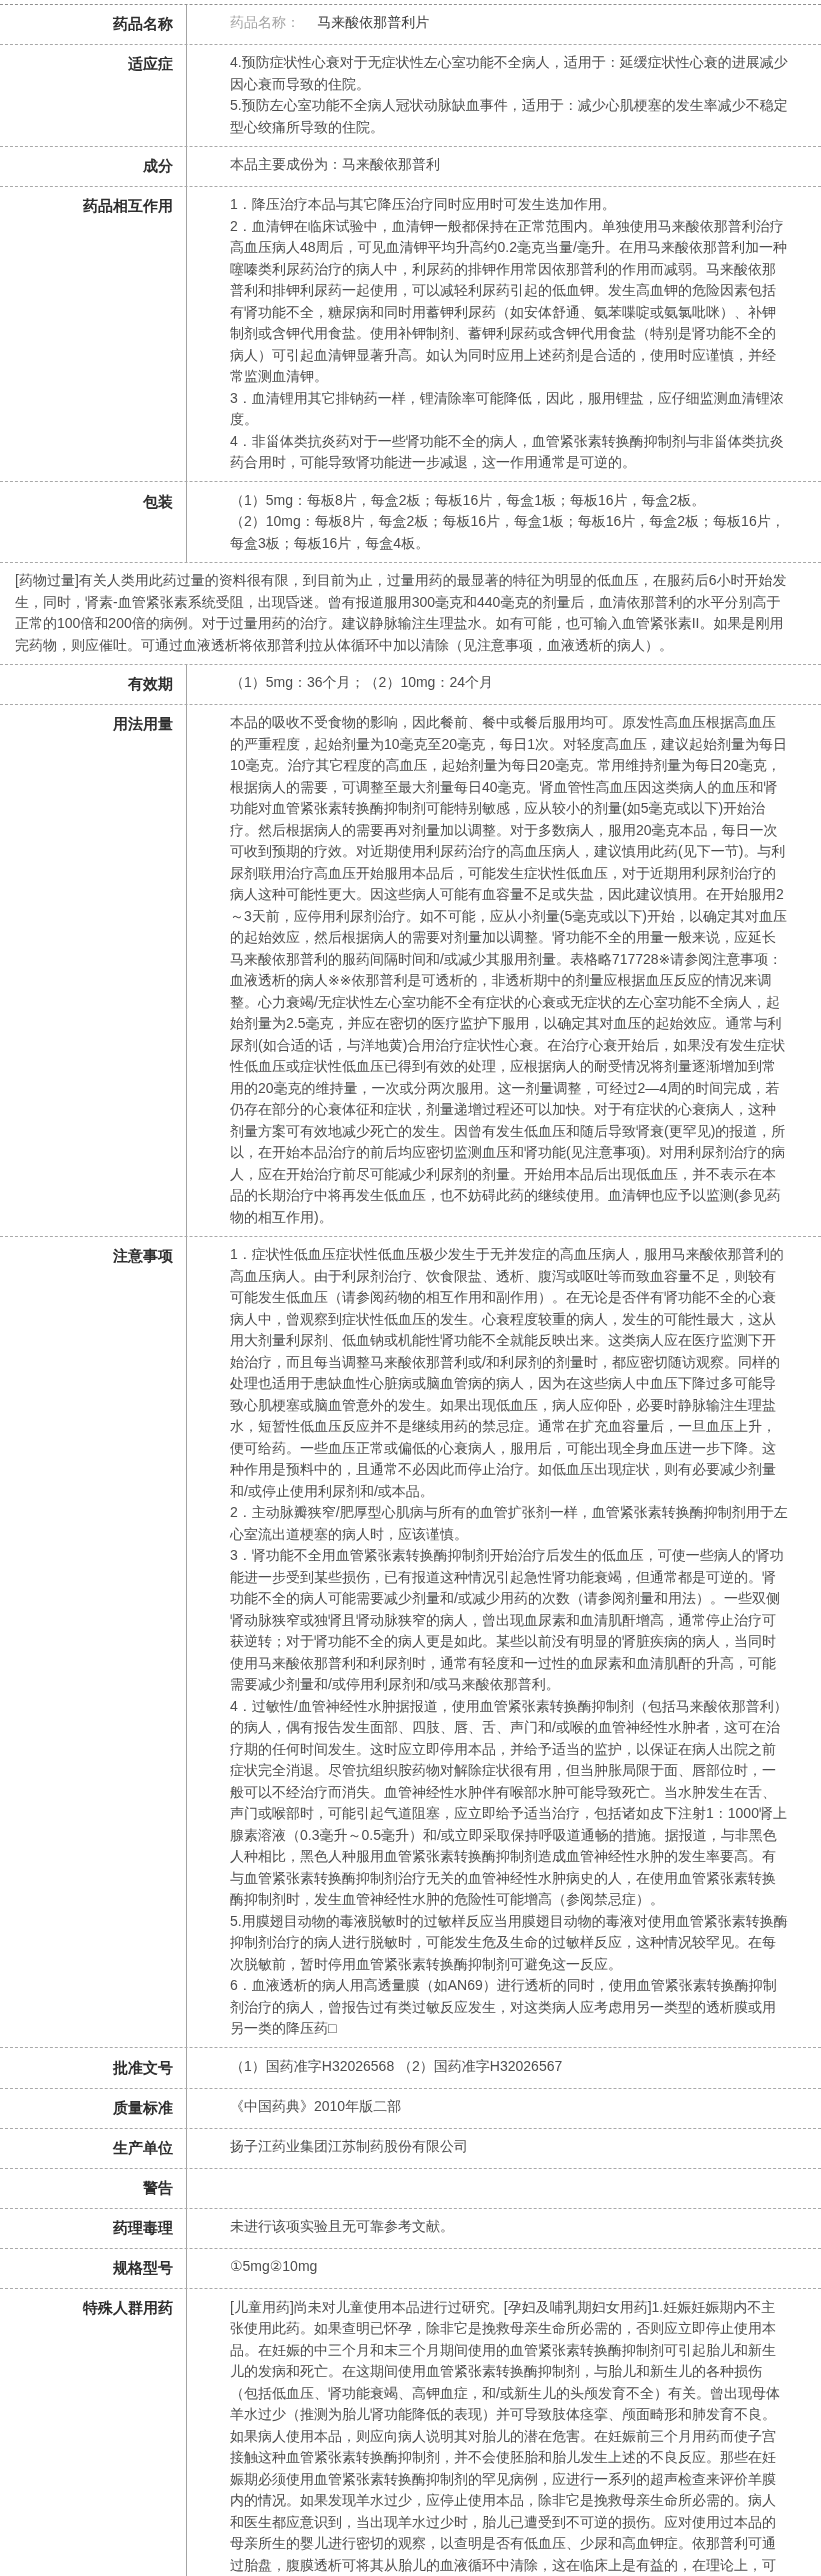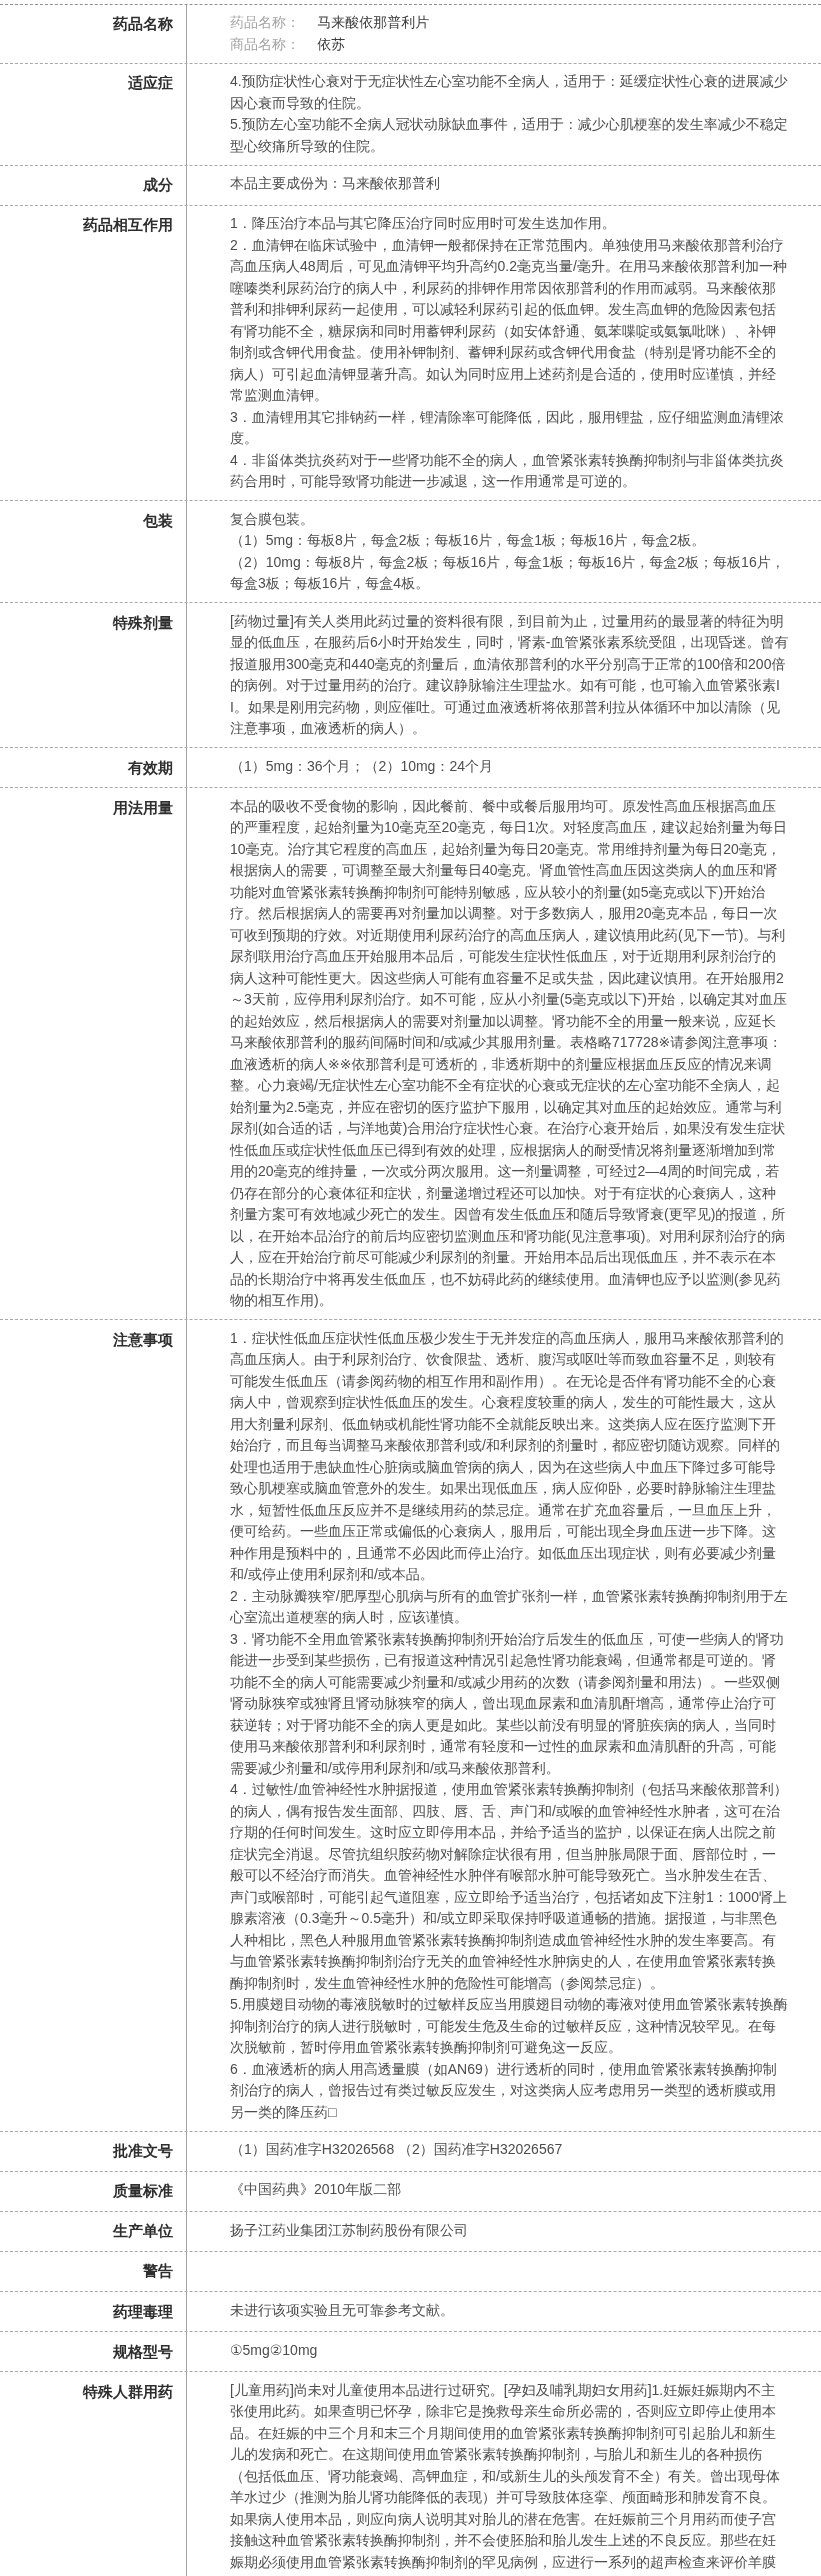--- a/index.html
+++ b/index.html
@@ -48,21 +48,20 @@
 </style>
 </head>
 <body>
 
 <div class="doc">
 
   <div class="row">
     <div class="lab">药品名称</div>
     <div class="con">
       <span class="kv"><span class="k">药品名称：</span><span class="v">马来酸依那普利片</span></span>
-      <span class="kv"><span class="k">商品名称：</span><span class="v">依苏</span></span>
     </div>
   </div>
 
   <div class="row">
     <div class="lab">适应症</div>
     <div class="con">
       <p>4.预防症状性心衰对于无症状性左心室功能不全病人，适用于：延缓症状性心衰的进展减少因心衰而导致的住院。</p>
       <p>5.预防左心室功能不全病人冠状动脉缺血事件，适用于：减少心肌梗塞的发生率减少不稳定型心绞痛所导致的住院。</p>
     </div>
   </div>
@@ -80,28 +79,26 @@
       <p>1．降压治疗本品与其它降压治疗同时应用时可发生迭加作用。</p>
       <p>2．血清钾在临床试验中，血清钾一般都保持在正常范围内。单独使用马来酸依那普利治疗高血压病人48周后，可见血清钾平均升高约0.2毫克当量/毫升。在用马来酸依那普利加一种噻嗪类利尿药治疗的病人中，利尿药的排钾作用常因依那普利的作用而减弱。马来酸依那普利和排钾利尿药一起使用，可以减轻利尿药引起的低血钾。发生高血钾的危险因素包括有肾功能不全，糖尿病和同时用蓄钾利尿药（如安体舒通、氨苯喋啶或氨氯吡咪）、补钾制剂或含钾代用食盐。使用补钾制剂、蓄钾利尿药或含钾代用食盐（特别是肾功能不全的病人）可引起血清钾显著升高。如认为同时应用上述药剂是合适的，使用时应谨慎，并经常监测血清钾。</p>
       <p>3．血清锂用其它排钠药一样，锂清除率可能降低，因此，服用锂盐，应仔细监测血清锂浓度。</p>
       <p>4．非甾体类抗炎药对于一些肾功能不全的病人，血管紧张素转换酶抑制剂与非甾体类抗炎药合用时，可能导致肾功能进一步减退，这一作用通常是可逆的。</p>
     </div>
   </div>
 
   <div class="row">
     <div class="lab">包装</div>
     <div class="con">
-      <p>复合膜包装。</p>
       <p>（1）5mg：每板8片，每盒2板；每板16片，每盒1板；每板16片，每盒2板。</p>
       <p>（2）10mg：每板8片，每盒2板；每板16片，每盒1板；每板16片，每盒2板；每板16片，每盒3板；每板16片，每盒4板。</p>
     </div>
   </div>
 
   <div class="row">
-    <div class="lab">特殊剂量</div>
     <div class="con">
       <p>[药物过量]有关人类用此药过量的资料很有限，到目前为止，过量用药的最显著的特征为明显的低血压，在服药后6小时开始发生，同时，肾素-血管紧张素系统受阻，出现昏迷。曾有报道服用300毫克和440毫克的剂量后，血清依那普利的水平分别高于正常的100倍和200倍的病例。对于过量用药的治疗。建议静脉输注生理盐水。如有可能，也可输入血管紧张素II。如果是刚用完药物，则应催吐。可通过血液透析将依那普利拉从体循环中加以清除（见注意事项，血液透析的病人）。</p>
     </div>
   </div>
 
   <div class="row">
     <div class="lab">有效期</div>
     <div class="con">
       <p>（1）5mg：36个月；（2）10mg：24个月</p>
     </div>

